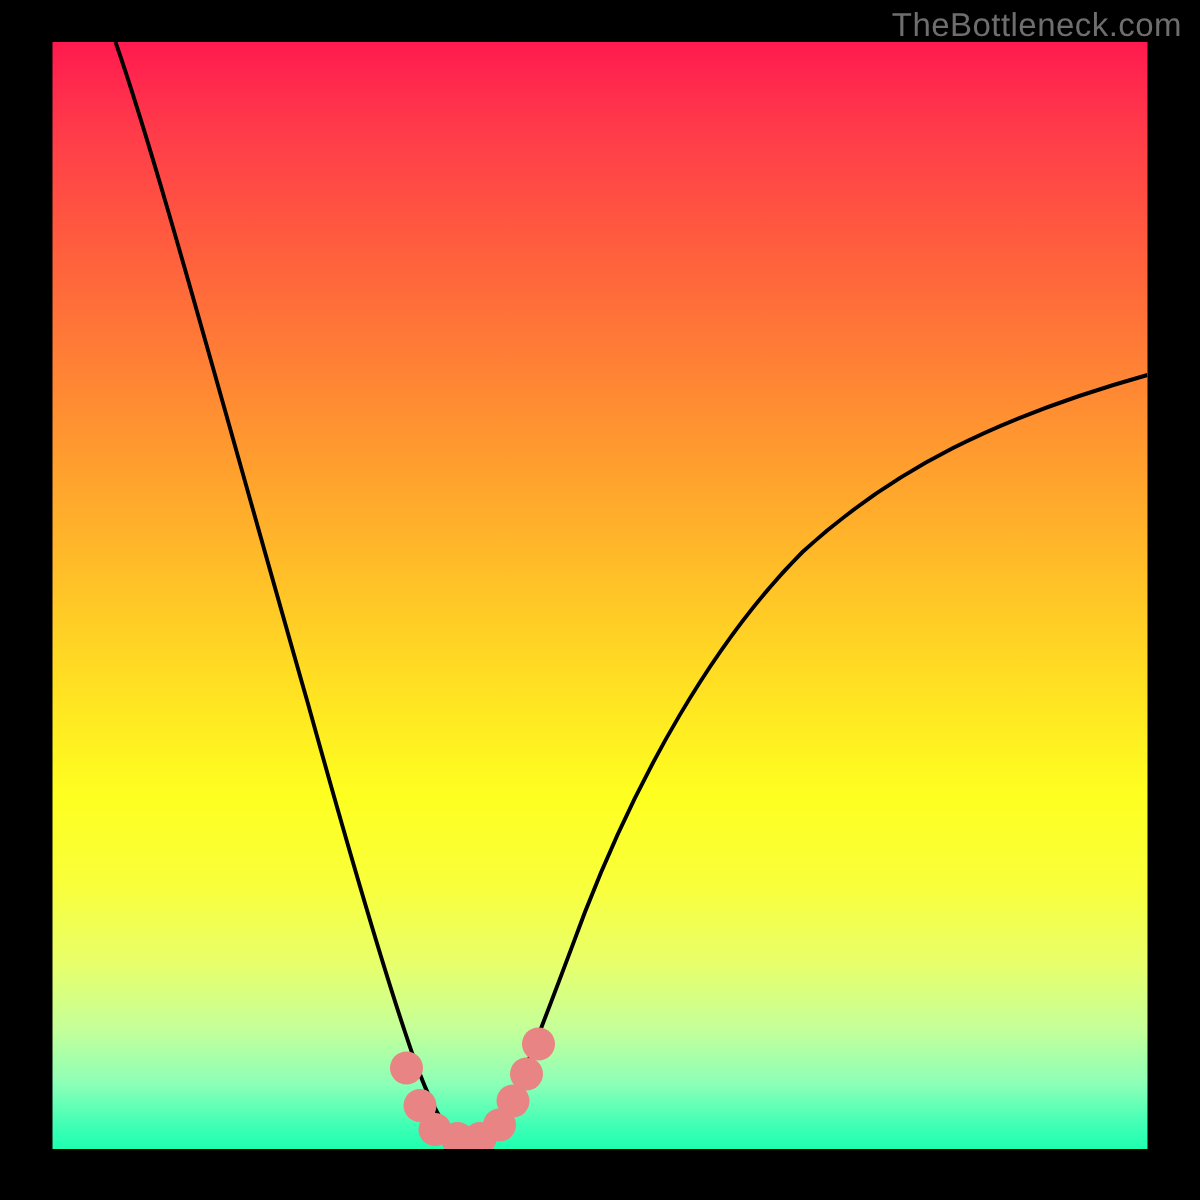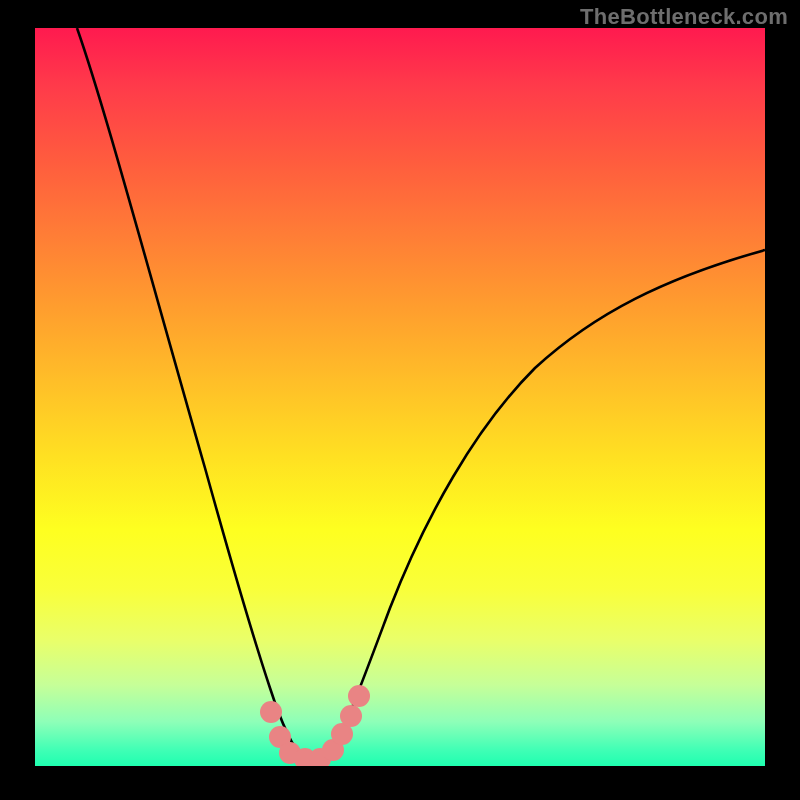--- a/index.html
+++ b/index.html
@@ -15,21 +15,21 @@
     position: relative;
     width: 800px;
     height: 800px;
   }
   .watermark {
     position: absolute;
     top: 4px;
     right: 12px;
     color: #6e6e6e;
     font-size: 22px;
-    font-weight: 700;
+    font-weight: 400;
     letter-spacing: 0.3px;
     z-index: 3;
   }
   .plot-frame {
     position: absolute;
     left: 35px;
     top: 28px;
     width: 730px;
     height: 738px;
     background: linear-gradient(to bottom,

